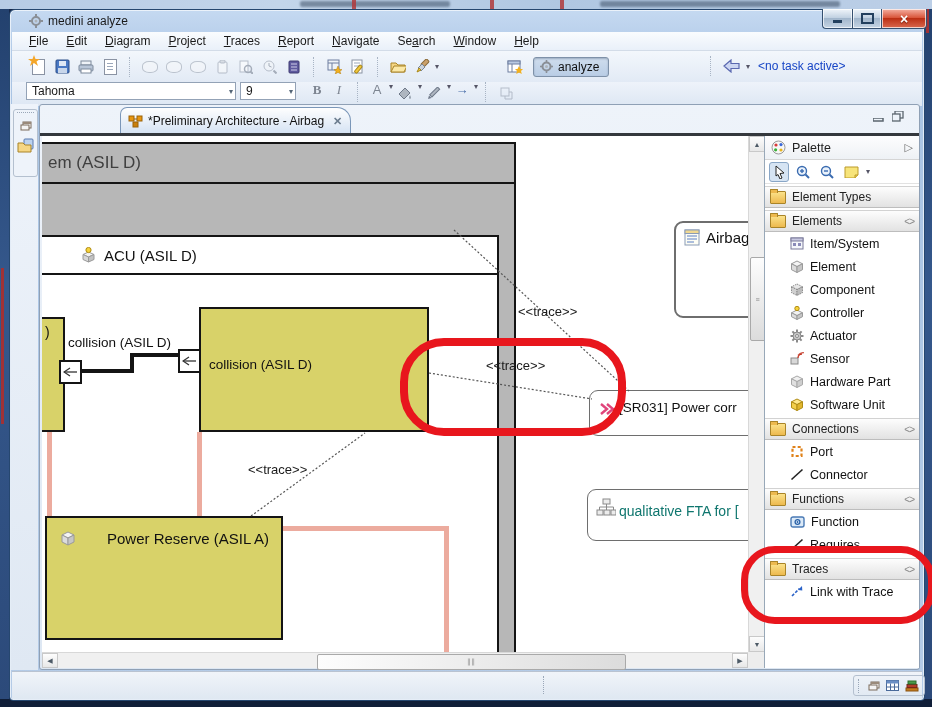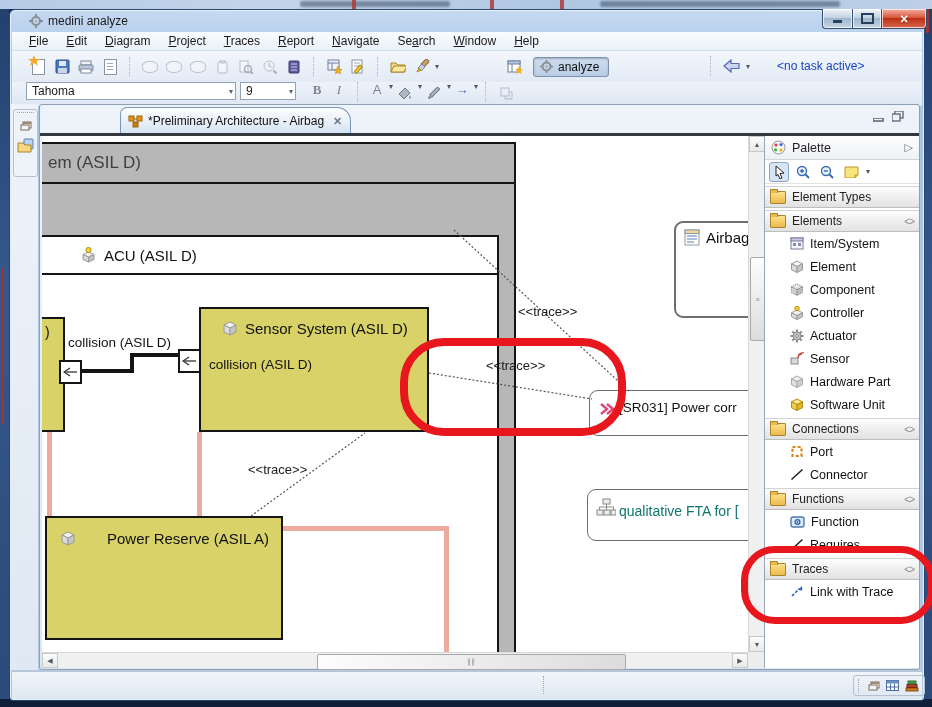--- a/index.html
+++ b/index.html
@@ -50,21 +50,21 @@
   .ddn,.dd{font-size:8px;color:#556;margin-left:1px;}
   .page-ic{width:11px;height:14px;background:#fff;border:1px solid #8a93a3;position:relative;}
   .page-ic .ln{position:absolute;left:2px;height:1px;background:#9aa7bb;width:6px;}
   .balloon{width:14px;height:10px;border:1px solid #98a1ae;border-radius:7px/5px;background:#f6f8fa;}
   .grayed{opacity:.55;}
   #persp-group{display:flex;align-items:center;margin-left:64px;gap:6px;}
   #persp-btn{display:flex;align-items:center;gap:5px;border:1px solid #7e91a8;border-radius:3px;
              background:linear-gradient(#cfdded,#b9cde5);padding:2px 9px 2px 6px;font-size:12px;color:#111;
              box-shadow:inset 0 1px 2px rgba(60,80,110,.35);}
   #task-group{left:693px;top:46px;display:flex;align-items:center;gap:4px;}
-  #task-label{font-size:12px;color:#1745c6;margin-left:23px;}
+  #task-label{font-size:12px;color:#1745c6;margin-left:4px;}
   .combo{height:18px;background:#fff;border:1px solid #93a2b6;display:flex;align-items:center;
          font-size:12px;color:#1a1a1a;padding-left:5px;box-sizing:border-box;position:relative;}
   .combo .carr{position:absolute;right:2px;top:4px;font-size:8px;color:#567;}
   .fmt{font-size:13px;color:#7d8591;width:22px;text-align:center;}
 
   
   #editor-chrome{left:29px;top:94px;width:881px;height:566px;border:1px solid #8fa0b5;border-radius:3px;
                  background:linear-gradient(#eef3fa,#dde7f3);box-sizing:border-box;}
   #fastview-left{left:1px;top:94px;width:27px;height:566px;background:linear-gradient(#eef3fa,#dfe8f3);}
   #fv-box{left:2px;top:5px;width:23px;height:66px;border:1px solid #b4c0cf;border-radius:3px;background:#eef3fa;}
@@ -486,28 +486,20 @@
           </svg>
       </div>
       <div class="abs port" id="port2">
         <svg width="15" height="10">
             <polyline points="7,1 1,5 7,9" fill="none" stroke="#333" stroke-width="1.3"></polyline>
             <line x1="1" y1="5" x2="14" y2="5" stroke="#333" stroke-width="1.3"></line>
           </svg>
       </div>
 
       <div class="abs khaki" id="sensor-box">
-        <div class="abs box-title" id="sensor-title">
-          <svg width="16" height="15">
-              <polygon points="8,1 14,4 8,7 2,4" fill="#f4f4f4" stroke="#9a9a9a"></polygon>
-              <polygon points="2,4 8,7 8,14 2,11" fill="#dcdcdc" stroke="#9a9a9a"></polygon>
-              <polygon points="14,4 8,7 8,14 14,11" fill="#c6c6c6" stroke="#9a9a9a"></polygon>
-            </svg>
-          <span>Sensor System (ASIL D)</span>
-        </div>
         <span class="abs" id="sensor-collision">collision (ASIL D)</span>
       </div>
 
       <div class="abs khaki" id="power-box">
         <div class="abs box-title" id="power-title">
           <svg width="16" height="15">
               <polygon points="8,1 14,4 8,7 2,4" fill="#f4f4f4" stroke="#9a9a9a"></polygon>
               <polygon points="2,4 8,7 8,14 2,11" fill="#dcdcdc" stroke="#9a9a9a"></polygon>
               <polygon points="14,4 8,7 8,14 14,11" fill="#c6c6c6" stroke="#9a9a9a"></polygon>
             </svg>

